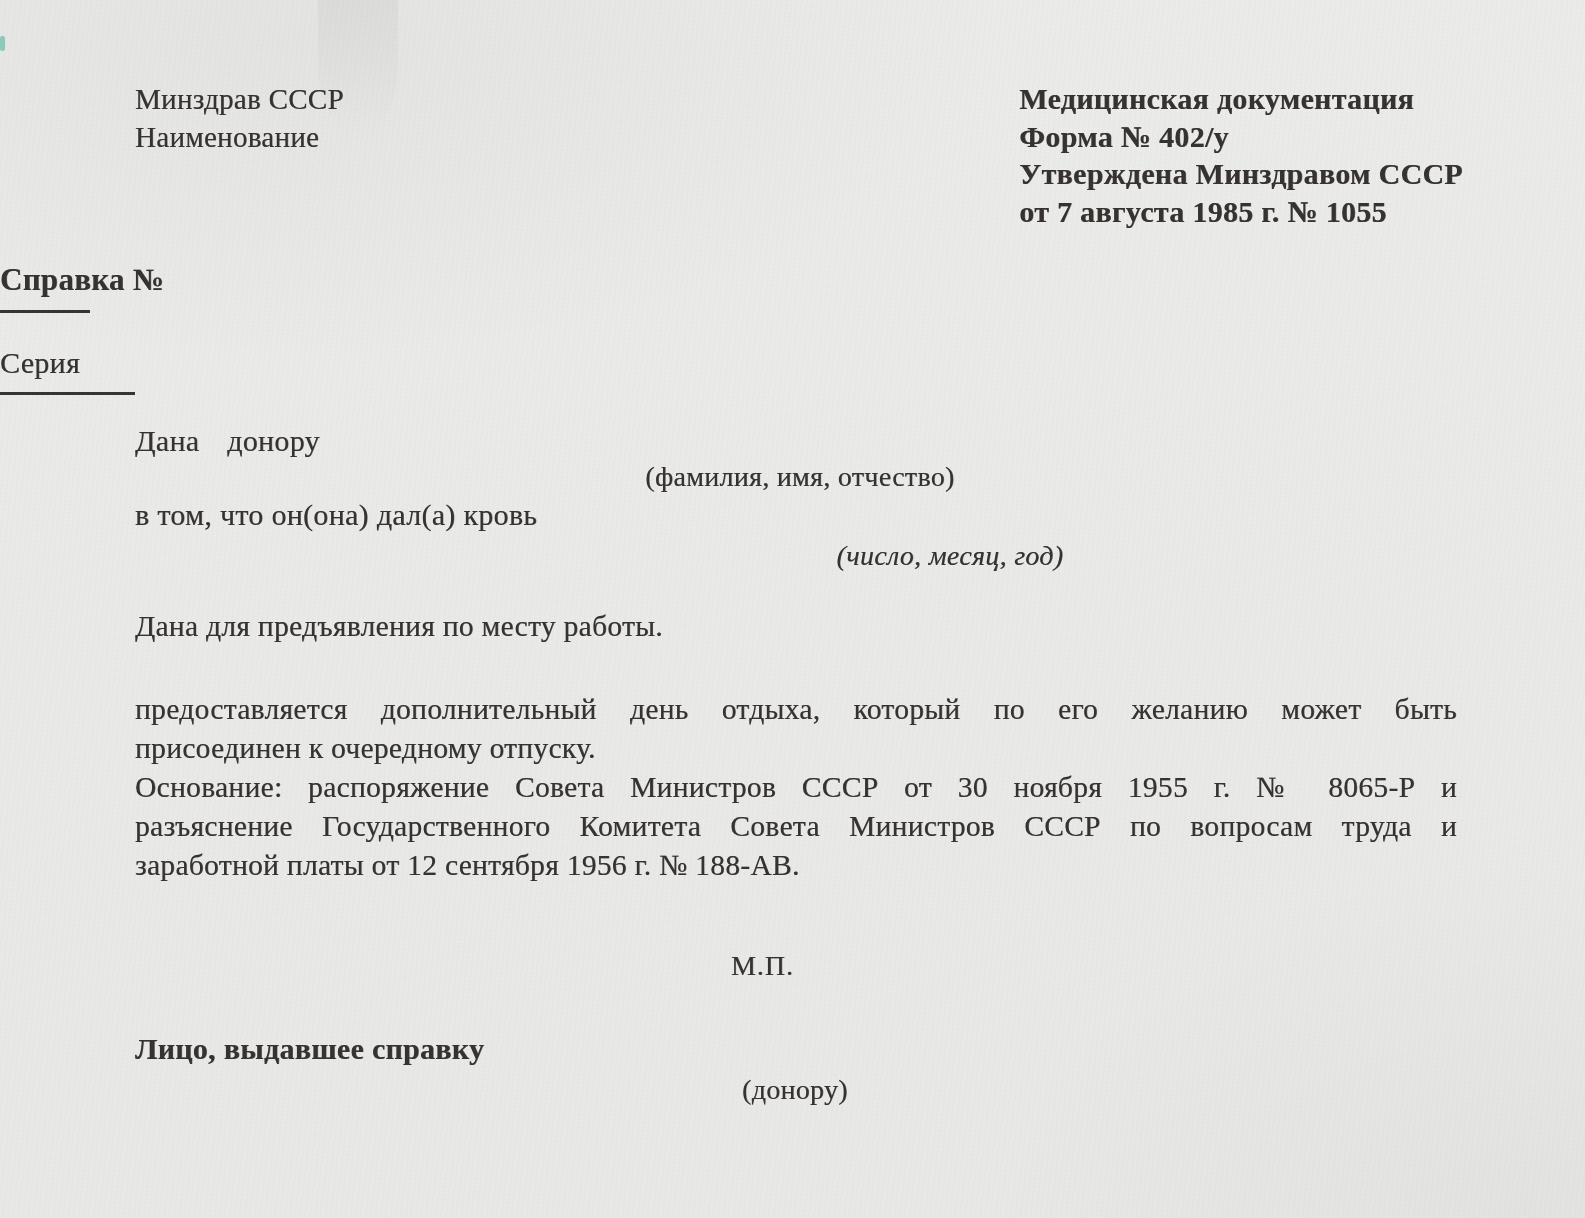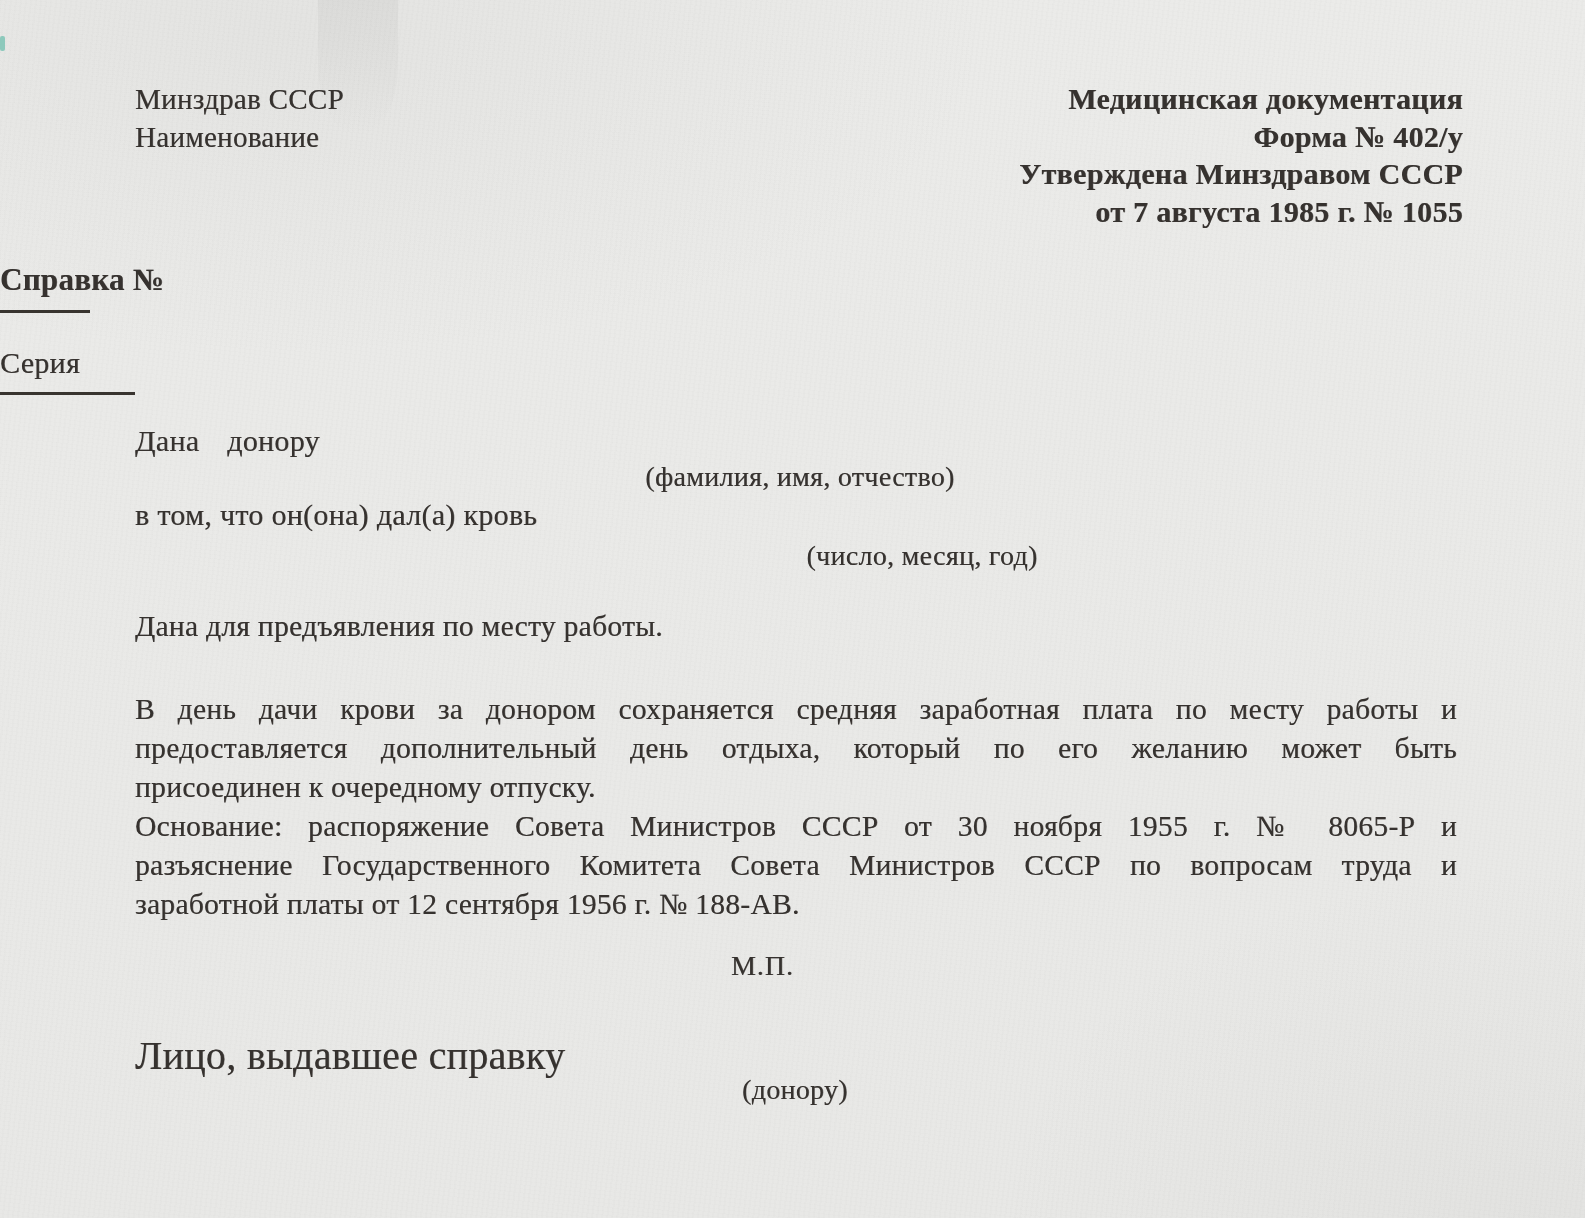--- a/index.html
+++ b/index.html
@@ -23,49 +23,49 @@
 
   
   .smudge{position:absolute;left:318px;top:0;width:80px;height:135px;
     background:linear-gradient(180deg, rgba(100,100,98,0.07), rgba(100,100,98,0));
     border-radius:0 0 50% 50%;}
   .speck{position:absolute;left:0;top:36px;width:5px;height:15px;background:#77c2b2;opacity:.8;border-radius:2px;}
 
   
   .hdr-left{position:absolute;left:135px;top:80px;font-size:29px;line-height:38px;}
   .hdr-right{position:absolute;right:142px;top:80px;font-size:30px;line-height:37.5px;
-    text-align:right;font-weight:bold;}
+    font-weight:bold;}
 
   
   .blank{display:inline-block;border-bottom:3px solid #38342f;}
   .grow{flex:1 1 auto;}
 
   .row{position:absolute;display:flex;align-items:baseline;gap:12px;flex-direction:column;}
   .center-row{left:0;right:0;justify-content:center;}
 
   .spravka-row{top:262px;font-size:31px;}
   .seriya-row{top:346px;font-size:30px;}
 
   .donor-row{left:135px;right:115px;top:424px;font-size:30px;}
   .donor-row .lbl{word-spacing:20px;}
   .blood-row{left:135px;right:115px;top:498px;font-size:30px;}
 
   .caption{position:absolute;font-size:28px;text-align:center;}
   .cap-fio{left:450px;width:700px;top:461px;}
-  .cap-date{left:572px;width:700px;top:540px;}
+  .cap-date{left:600px;width:700px;top:540px;font-style:italic;}
 
   .purpose{position:absolute;left:135px;top:610px;font-size:29.5px;}
 
   .bodyblock{position:absolute;left:135px;top:690px;width:1322px;font-size:29.5px;line-height:39px;}
   .jline{text-align:justify;text-align-last:justify;}
   .pline{text-align:left;}
 
   .stamp{position:absolute;left:135px;width:1255px;top:950px;font-size:28px;text-align:center;letter-spacing:1px;}
 
-  .issuer-row{left:135px;top:1032px;width:905px;font-size:40px;}
+  .issuer-row{left:135px;top:1032px;width:905px;font-size:30px;font-weight:bold;}
   .cap-sign{left:495px;width:600px;top:1074px;}
 </style>
 </head>
 <body>
 
 <div class="page">
 
   <div class="smudge"></div>
   <div class="speck"></div>
 
@@ -99,21 +99,20 @@
 
   <div class="row blood-row">
     <span class="txt">в том, что он(она) дал(а) кровь</span>
     <span class="blank grow"></span>
   </div>
   <div class="caption cap-date txt">(число, месяц, год)</div>
 
   <div class="purpose txt">Дана для предъявления по месту работы.</div>
 
   <div class="bodyblock txt">
-    <div class="jline">В день дачи крови за донором сохраняется средняя заработная плата по месту работы и</div>
     <div class="jline">предоставляется дополнительный день отдыха, который по его желанию может быть</div>
     <div class="pline">присоединен к очередному отпуску.</div>
     <div class="jline">Основание: распоряжение Совета Министров СССР от 30 ноября 1955 г. № 8065-Р и</div>
     <div class="jline">разъяснение Государственного Комитета Совета Министров СССР по вопросам труда и</div>
     <div class="pline">заработной платы от 12 сентября 1956 г. № 188-АВ.</div>
   </div>
 
   <div class="stamp txt">М.П.</div>
 
   <div class="row issuer-row">

